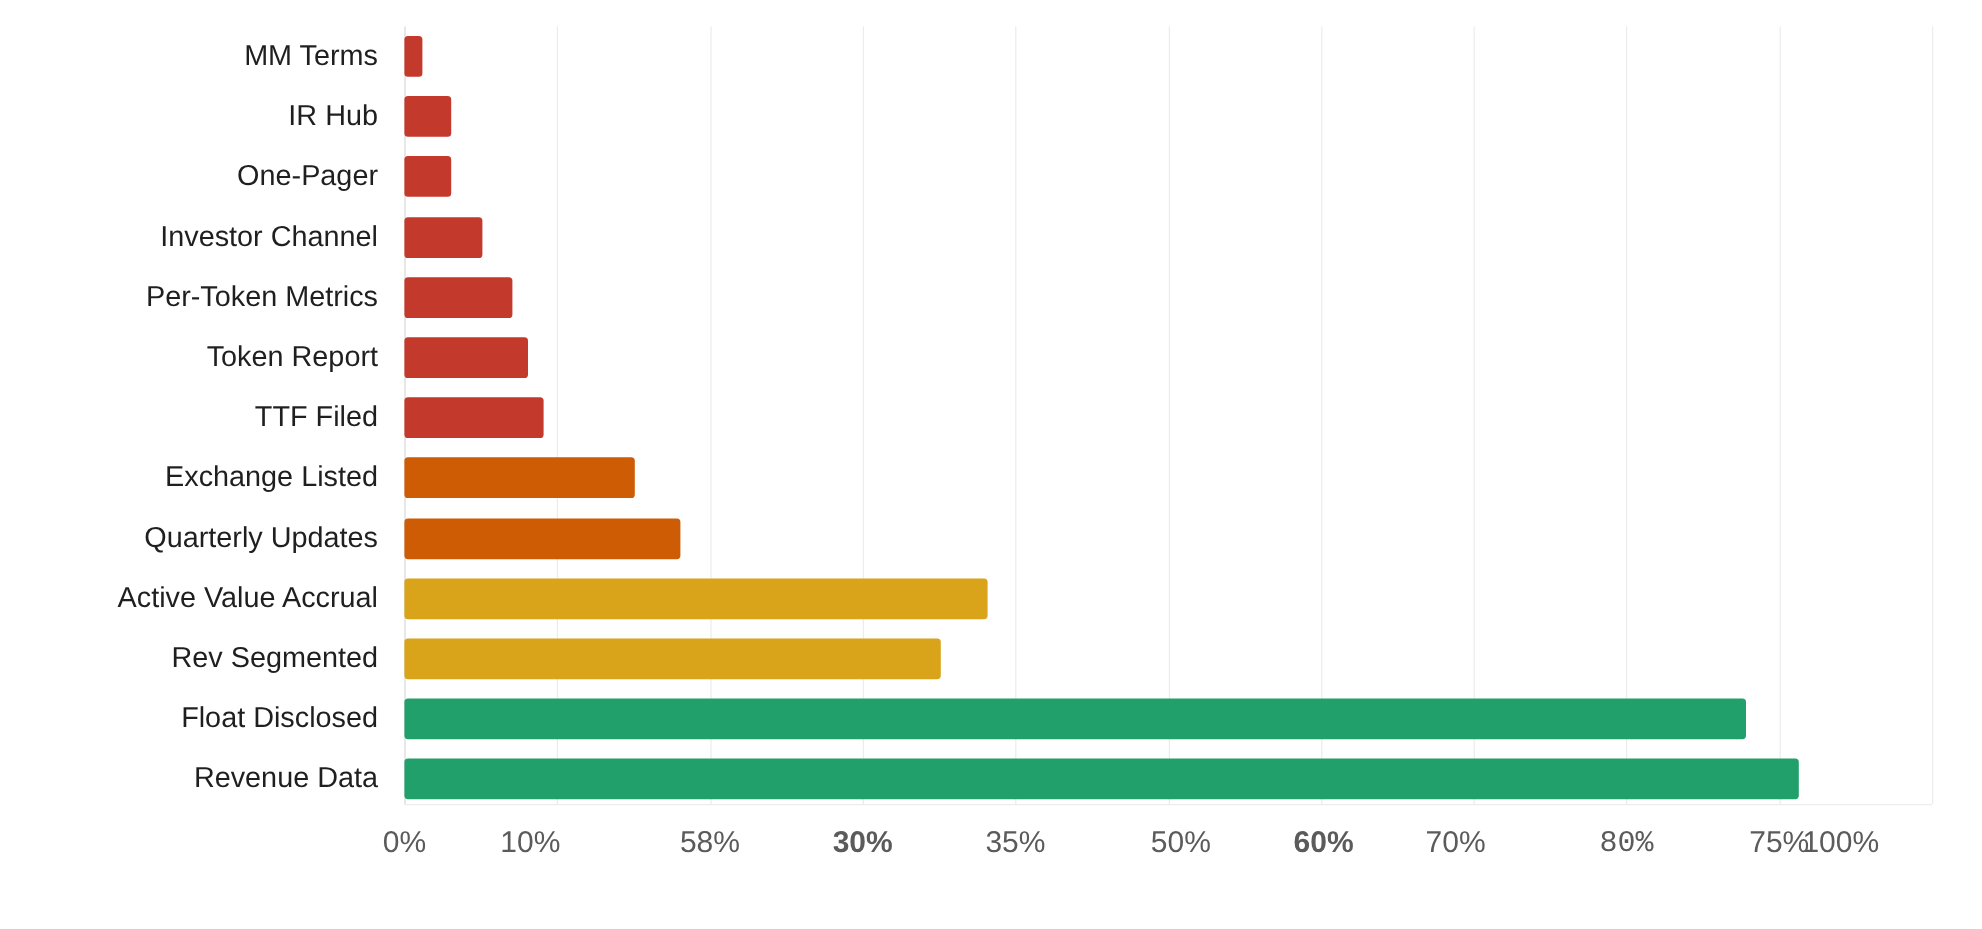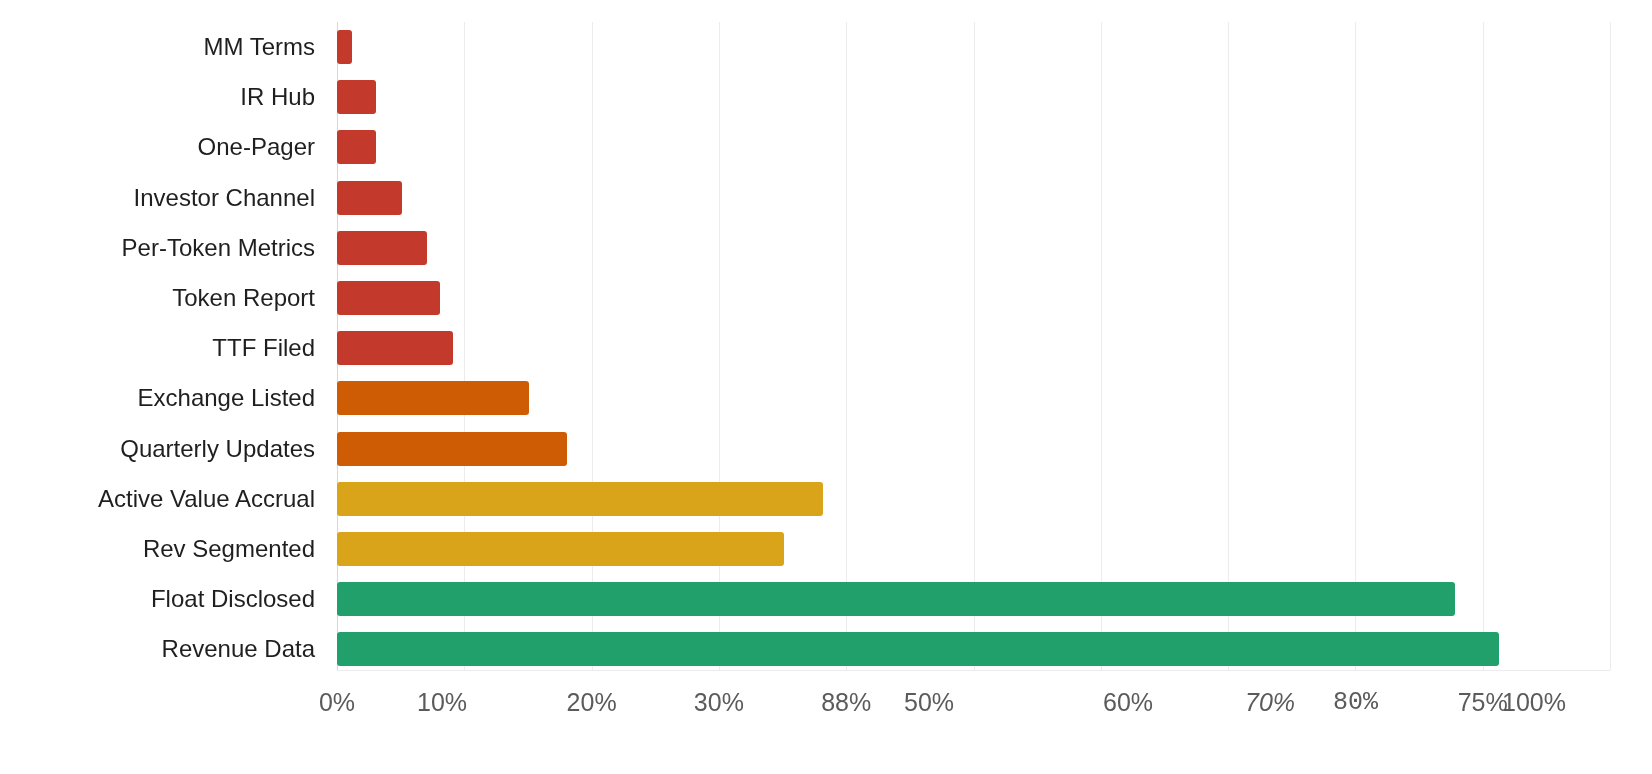--- a/index.html
+++ b/index.html
@@ -153,24 +153,24 @@
       <div class="cat-label" style="top: 381.4px;">Exchange Listed</div>
       <div class="cat-label" style="top: 431.6px;">Quarterly Updates</div>
       <div class="cat-label" style="top: 481.8px;">Active Value Accrual</div>
       <div class="cat-label" style="top: 532px;">Rev Segmented</div>
       <div class="cat-label" style="top: 582.2px;">Float Disclosed</div>
       <div class="cat-label" style="top: 632.4px;">Revenue Data</div>
     </div>
   <div id="ticks-layer">
       <div class="tick-label" style="left: 307px;">0%</div>
       <div class="tick-label" style="left: 412px;">10%</div>
-      <div class="tick-label" style="left: 561.6px;">20%</div>
-      <div class="tick-label" style="left: 688.9px;">30%</div>
-      <div class="tick-label" style="left: 816.2px;">88%</div>
-      <div class="tick-label" style="left: 899px;">50%</div>
-      <div class="tick-label" style="left: 1098px;">60%</div>
-      <div class="tick-label" style="left: 1240px; font-style: italic;">70%</div>
+      <div class="tick-label" style="left: 561.6px;">58%</div>
+      <div class="tick-label" style="left: 688.9px; font-weight: bold;">30%</div>
+      <div class="tick-label" style="left: 816.2px;">35%</div>
+      <div class="tick-label" style="left: 954px;">50%</div>
+      <div class="tick-label" style="left: 1073px; font-weight: bold;">60%</div>
+      <div class="tick-label" style="left: 1183px;">70%</div>
       <div class="tick-label" style="left: 1325.4px; font-family: Liberation Mono, monospace;">80%</div>
       <div class="tick-label" style="left: 1452.7px;">75%</div>
       <div class="tick-label" style="left: 1504px;">100%</div>
     </div>
 
 </div>
 
 </body></html>

